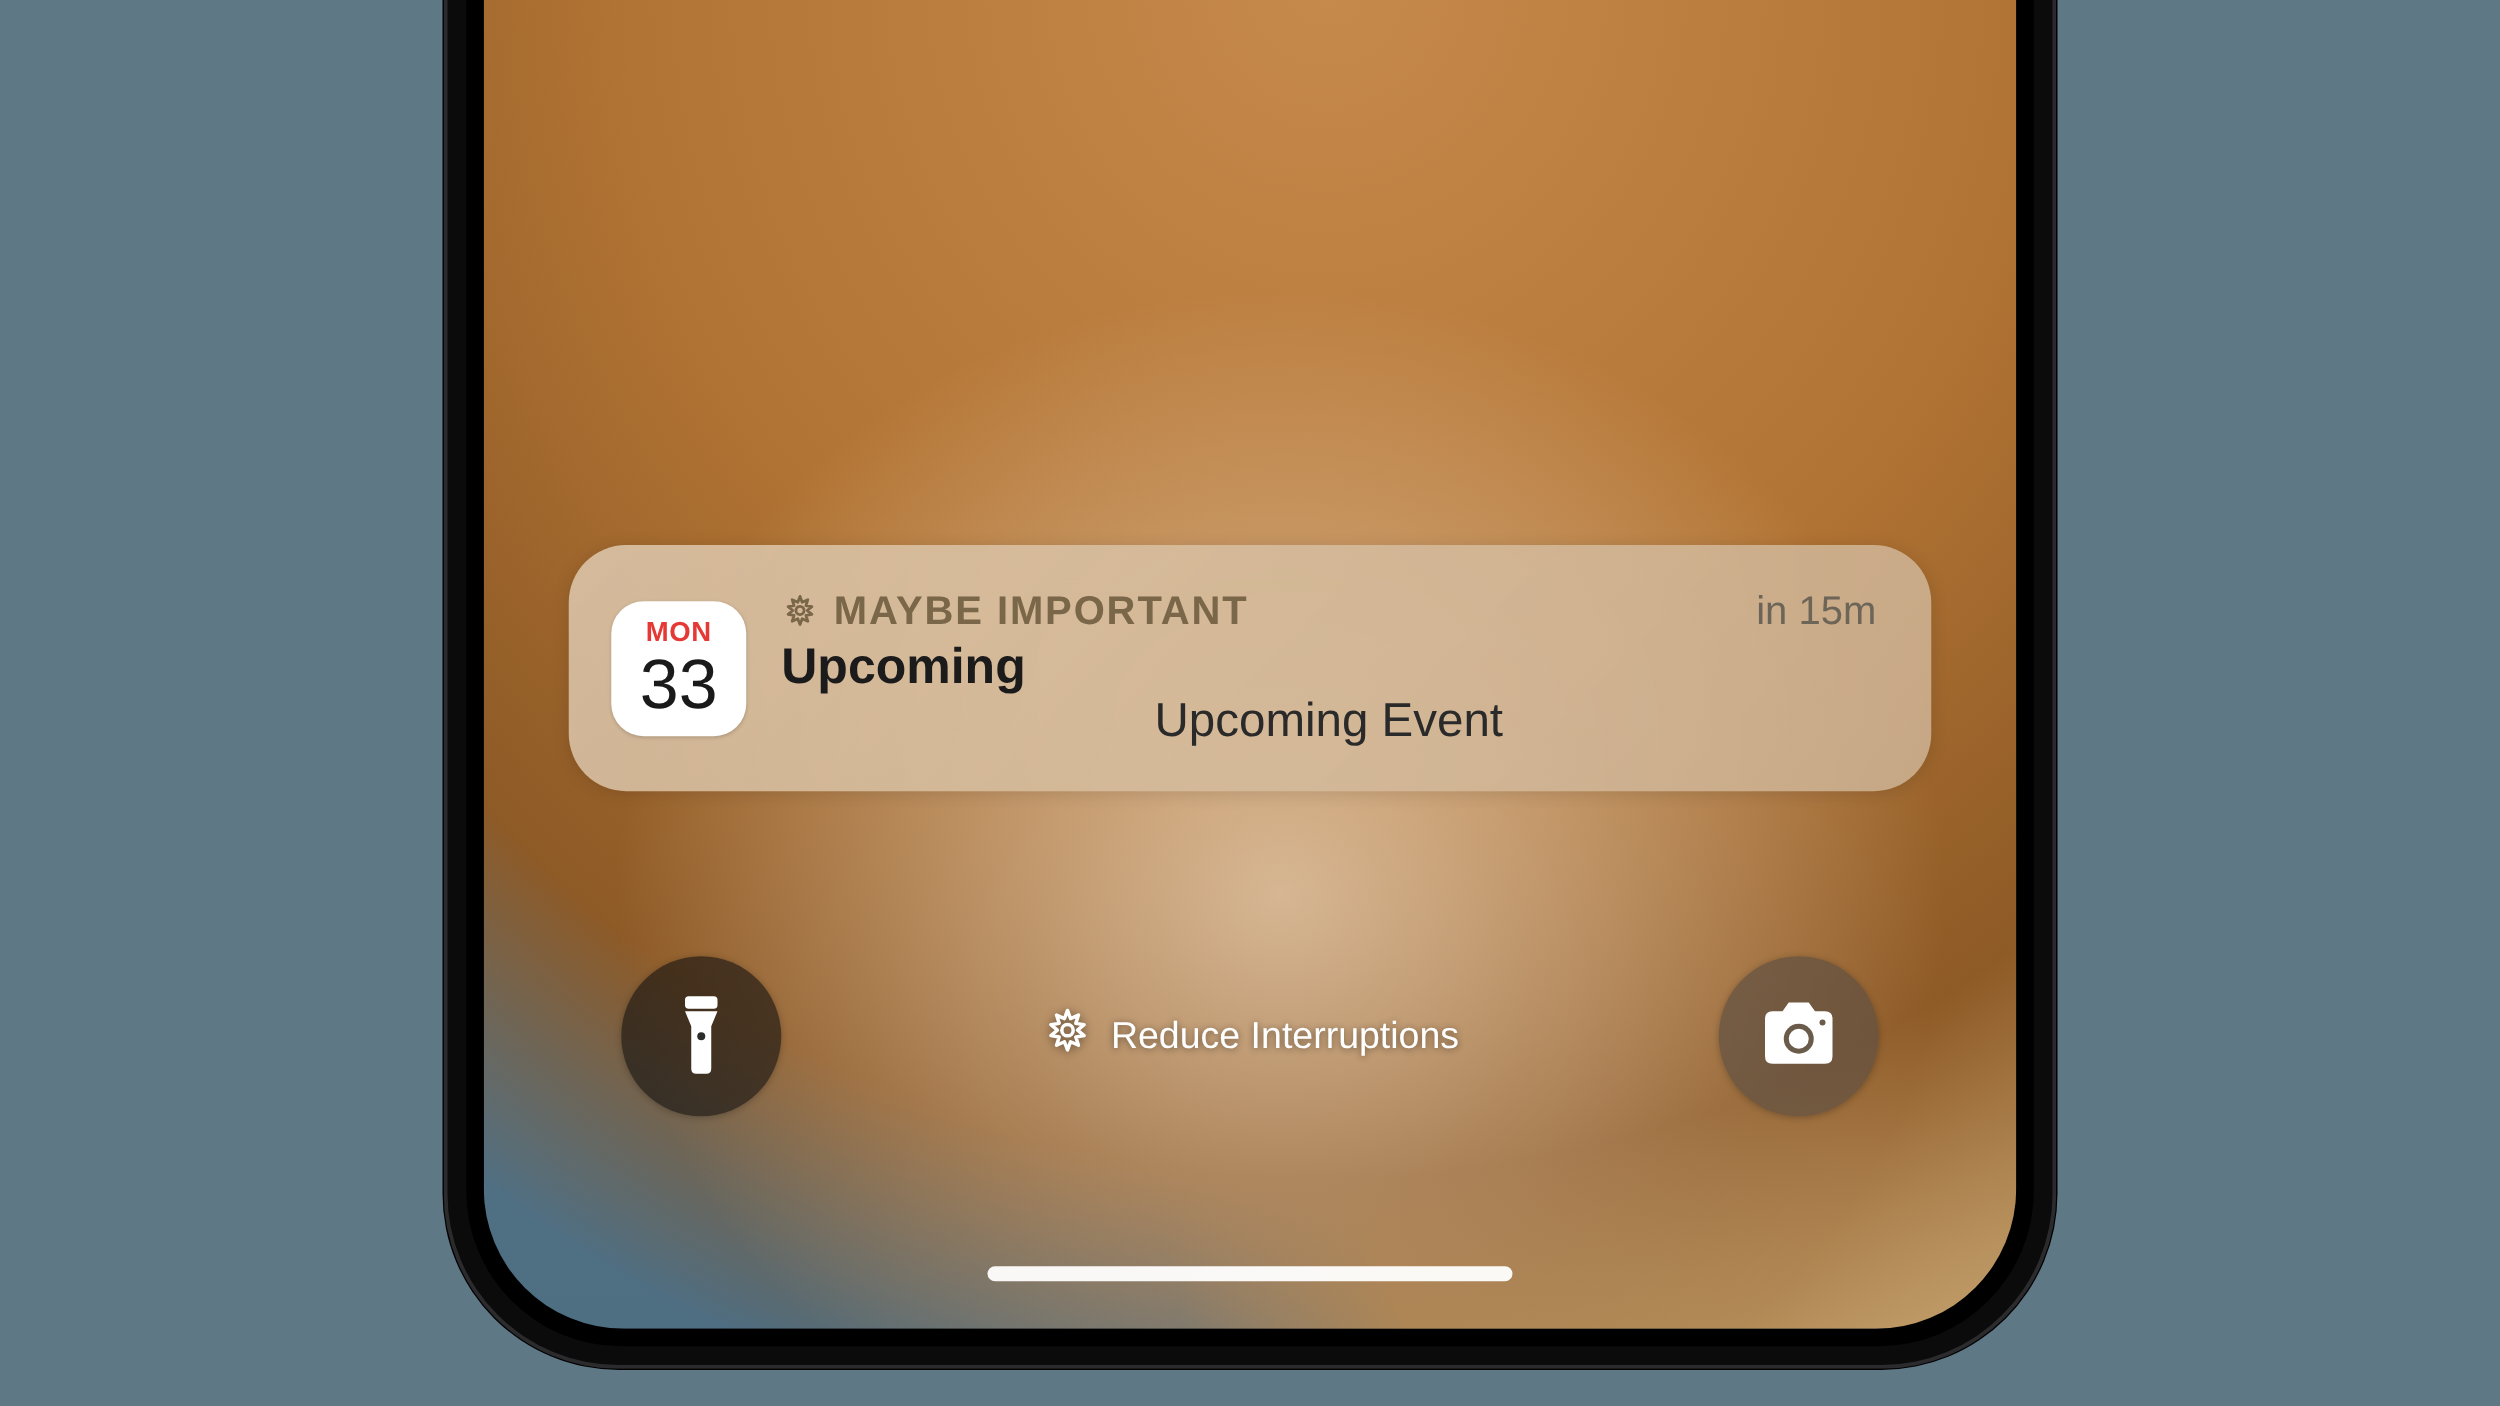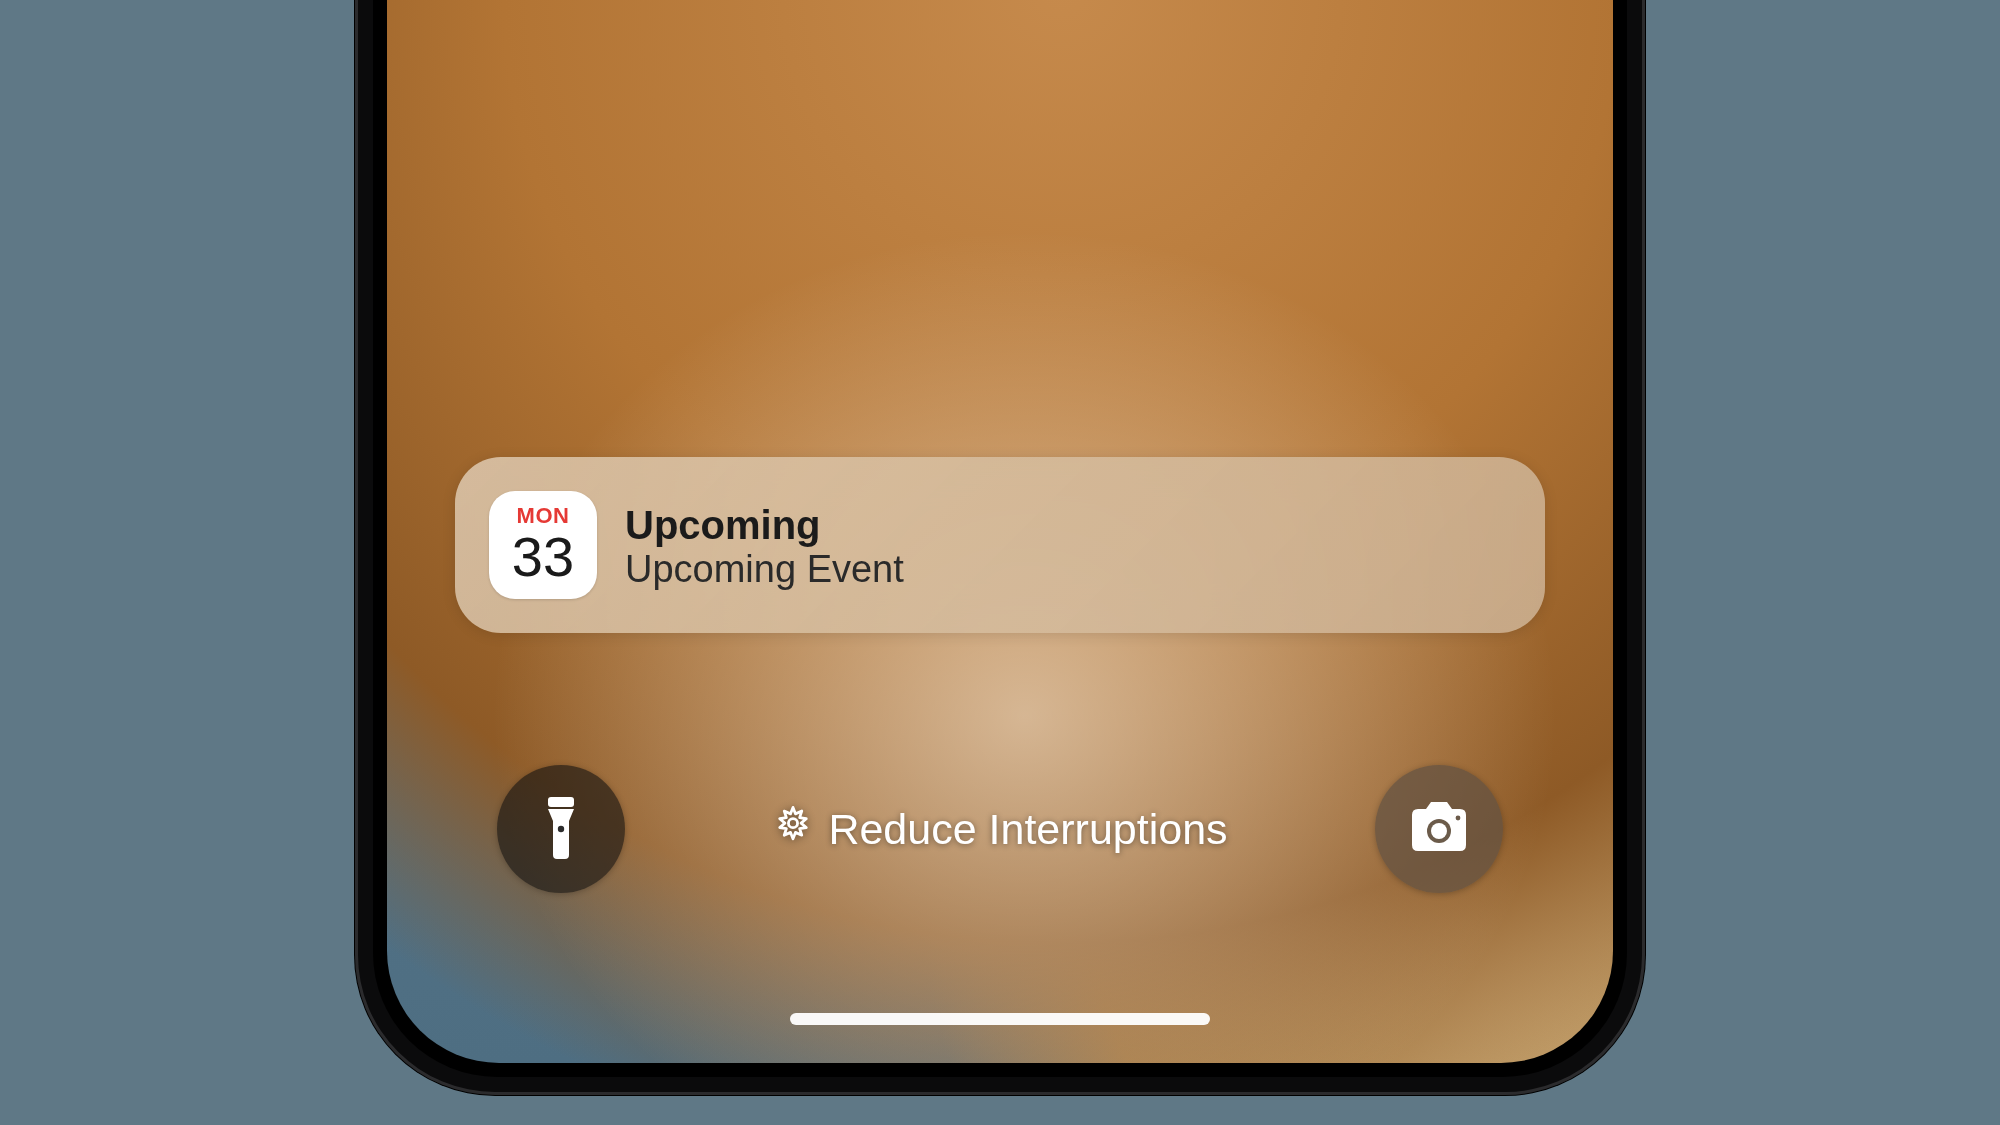--- a/index.html
+++ b/index.html
@@ -118,20 +118,21 @@
   .notif-title {
     margin-top: 4px;
     font-size: 40px;
     font-weight: 700;
     color: #1b1b1b;
   }
   .notif-sub {
     font-size: 38px;
     font-weight: 400;
     color: #2a2a2a;
+    text-align: center;
   }
 
   
   .controls {
     position: absolute;
     left: 0; right: 0;
     bottom: 170px;
     display: flex;
     align-items: center;
     justify-content: space-between;
@@ -148,21 +149,21 @@
   }
   .flashlight-btn { background: rgba(20,18,16,0.62); }
   .camera-btn     { background: rgba(95,80,65,0.70); }
   .round-btn svg { display: block; }
 
   .focus-pill {
     display: flex;
     align-items: center;
     gap: 14px;
     color: #fff;
-    font-size: 43px;
+    font-size: 30px;
     font-weight: 500;
     text-shadow: 0 1px 6px rgba(0,0,0,0.45);
   }
   .focus-pill svg {
     filter: drop-shadow(0 1px 4px rgba(0,0,0,0.45));
   }
 
   
   .home-indicator {
     position: absolute;
@@ -183,20 +184,30 @@
   <div class="phone-inner">
     <div class="screen">
 
       <div class="notification">
         <div class="cal-icon">
           <div class="cal-dow">MON</div>
           <div class="cal-date">33</div>
         </div>
 
         <div class="notif-body">
+          <div class="notif-row1">
+            <span>
+              <svg width="30" height="30" viewBox="0 0 24 24" fill="none" stroke="#7a6648" stroke-width="1.8" stroke-linejoin="round">
+                <path d="M12 2.5 13.4 6.2 17 4.6 15.8 8.4 19.6 9 16.6 11.5 19.6 14 15.8 14.6 17 18.4 13.4 16.8 12 20.5 10.6 16.8 7 18.4 8.2 14.6 4.4 14 7.4 11.5 4.4 9 8.2 8.4 7 4.6 10.6 6.2Z"></path>
+                <circle cx="12" cy="11.5" r="2.6"></circle>
+              </svg>
+            </span>
+            <span class="priority-label">MAYBE IMPORTANT</span>
+            <span class="notif-time">in 15m</span>
+          </div>
           <div class="notif-title">Upcoming</div>
           <div class="notif-sub">Upcoming Event</div>
         </div>
       </div>
 
       <div class="controls">
 
         <div class="round-btn flashlight-btn">
           <span>
             <svg width="50" height="68" viewBox="0 0 50 68" fill="#ffffff">

